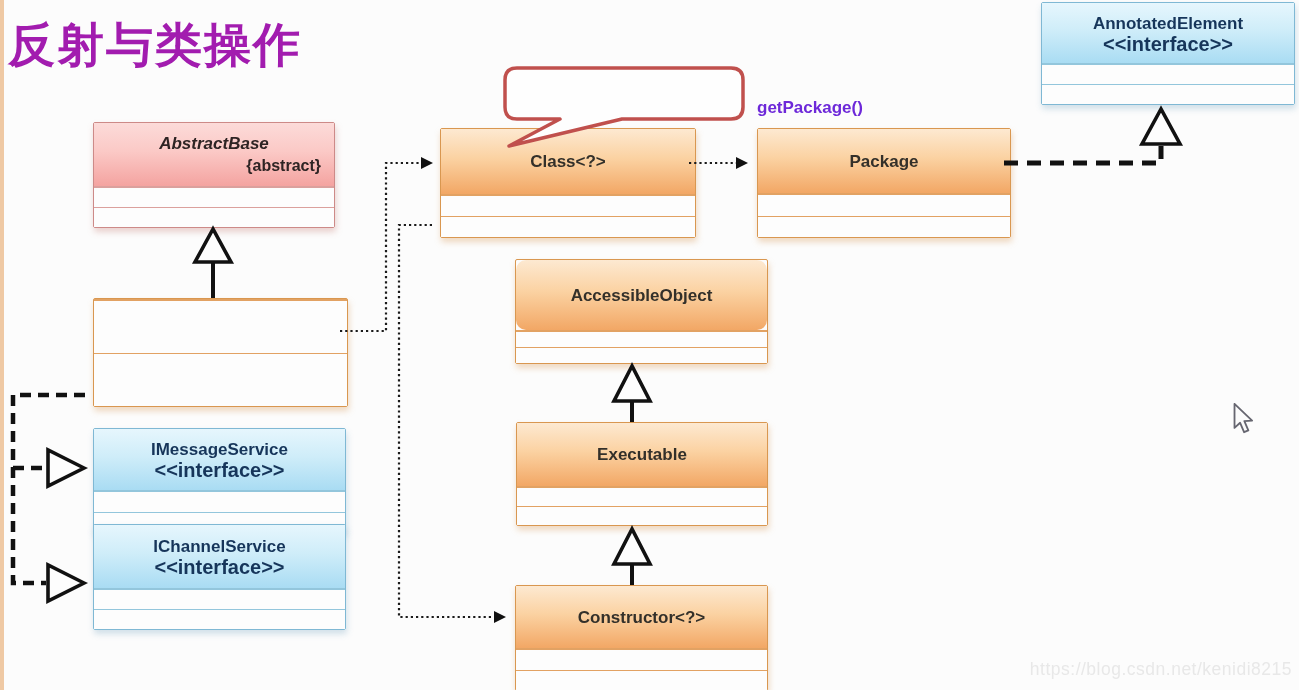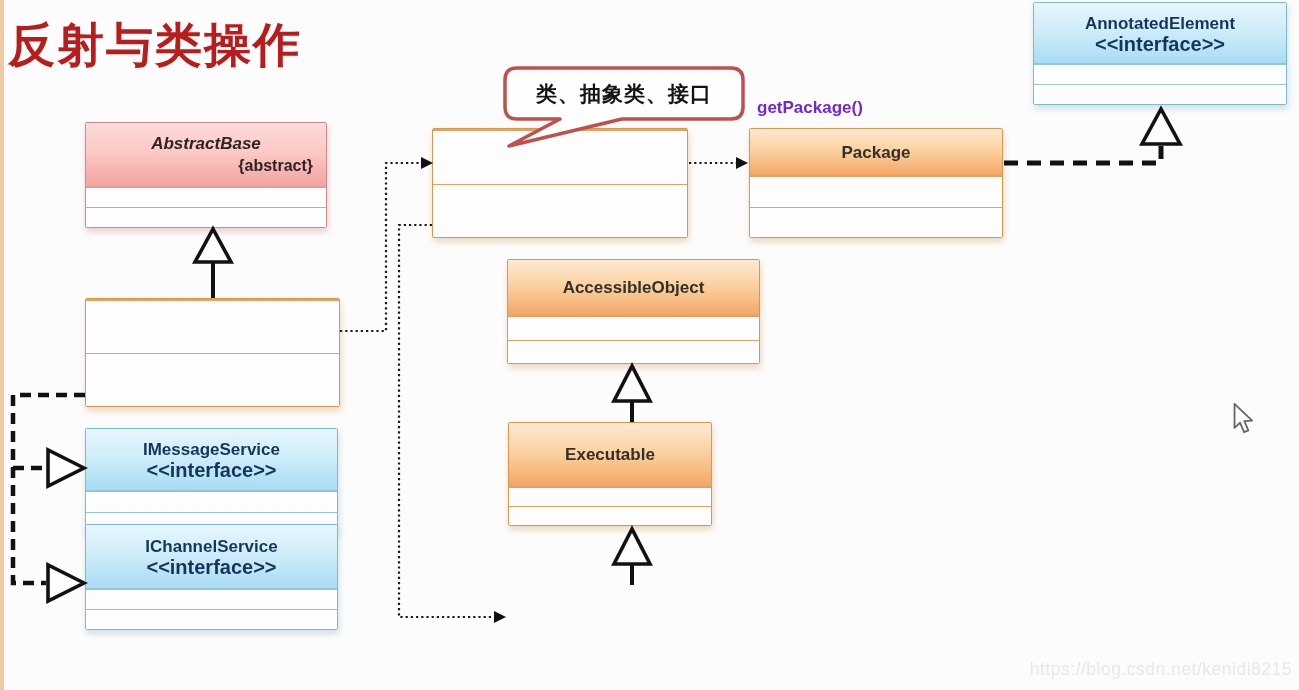--- a/index.html
+++ b/index.html
@@ -4,27 +4,27 @@
 <style>
   html,body{margin:0;padding:0;background:#888;}
   #canvas{
     position:relative;width:1299px;height:690px;overflow:hidden;
     background:#fcfcfc;
     font-family:"Liberation Sans","DejaVu Sans",sans-serif;
   }
   .left-strip{position:absolute;left:0;top:0;width:4px;height:690px;background:#efc9a4;}
   #title{
     position:absolute;left:8px;top:14px;margin:0;
-    font-size:47px;font-weight:800;color:#b91c1c;letter-spacing:2px;white-space:nowrap;
+    font-size:47px;font-weight:800;color:#a21caf;letter-spacing:2px;white-space:nowrap;
   }
 
   
   .uml-box{
     position:absolute;display:flex;flex-direction:column;box-sizing:border-box;
-    border:1.6px solid;border-radius:2px;
+    border:1.6px solid;border-radius:2px;margin-left:8px;
   }
   .uml-box .hd{
     flex:0 0 auto;display:flex;flex-direction:column;justify-content:center;align-items:center;
     font-weight:bold;box-sizing:border-box;width:100%;
   }
   .uml-box .cpt{flex:1;background:#fdfdfd;border-top:2px solid;}
   .uml-box .cpt + .cpt{border-top-width:1.2px;}
   .name-line{font-size:17px;line-height:21px;white-space:nowrap;}
   .stereo-line{font-size:20px;line-height:20px;white-space:nowrap;}
 
@@ -107,57 +107,67 @@
     <div class="uml-box v-blue" style="left:85px;top:524px;width:253px;height:106px;">
       <div class="hd" style="height:63px;">
         <div class="name-line">IChannelService</div>
         <div class="stereo-line">&lt;&lt;interface&gt;&gt;</div>
       </div>
       <div class="cpt"></div>
       <div class="cpt"></div>
     </div>
 
     <div class="uml-box v-orange" style="left:432px;top:128px;width:256px;height:110px;">
+      <div class="hd" style="height:65px;">
+        <div class="name-line">Class&lt;?&gt;</div>
+      </div>
       <div class="cpt"></div>
       <div class="cpt"></div>
     </div>
 
     <div class="uml-box v-orange" style="left:749px;top:128px;width:254px;height:110px;">
-      <div class="hd" style="height:46px;">
+      <div class="hd" style="height:64px;">
         <div class="name-line">Package</div>
       </div>
       <div class="cpt"></div>
       <div class="cpt"></div>
     </div>
 
     <div class="uml-box v-blue" style="left:1033px;top:2px;width:254px;height:103px;">
       <div class="hd" style="height:60px;">
         <div class="name-line">AnnotatedElement</div>
         <div class="stereo-line">&lt;&lt;interface&gt;&gt;</div>
       </div>
       <div class="cpt"></div>
       <div class="cpt"></div>
     </div>
 
     <div class="uml-box v-orange" style="left:507px;top:259px;width:253px;height:105px;">
-      <div class="hd" style="height:55px;">
+      <div class="hd" style="height:70px;border-radius:10px;">
         <div class="name-line">AccessibleObject</div>
       </div>
       <div class="cpt"></div>
       <div class="cpt"></div>
     </div>
 
-    <div class="uml-box v-orange" style="left:508px;top:422px;width:204px;height:104px;">
+    <div class="uml-box v-orange" style="left:508px;top:422px;width:252px;height:104px;">
       <div class="hd" style="height:63px;">
         <div class="name-line">Executable</div>
       </div>
       <div class="cpt"></div>
       <div class="cpt"></div>
     </div>
 
+    <div class="uml-box v-orange" style="left:507px;top:585px;width:253px;height:106px;">
+      <div class="hd" style="height:62px;">
+        <div class="name-line">Constructor&lt;?&gt;</div>
+      </div>
+      <div class="cpt"></div>
+      <div class="cpt"></div>
+    </div>
 
   </div>
 
   <div id="getpackage-label">getPackage()</div>
 
   <svg id="connectors" width="1299" height="690" viewBox="0 0 1299 690">
 
     <line class="solid" x1="213" y1="298" x2="213" y2="261"></line>
     <polygon class="tri" points="213,229 195,262 231,262"></polygon>
 
@@ -181,20 +191,19 @@
     <path class="dot" d="M432,225 H399 V617 H495"></path>
     <polygon class="ah" points="506,617 494,611 494,623"></polygon>
 
     <path class="dot" d="M689,163 H737"></path>
     <polygon class="ah" points="748,163 736,157 736,169"></polygon>
   </svg>
 
   <svg id="callout" width="1299" height="690" viewBox="0 0 1299 690">
     <path d="M 517,68 L 731,68 Q 743,68 743,80 L 743,107 Q 743,119 731,119 L 622,119 L 509,146 L 560,119 L 517,119 Q 505,119 505,107 L 505,80 Q 505,68 517,68 Z" fill="#fefefe" stroke="#c0504d" stroke-width="3.5" stroke-linejoin="round"></path>
   </svg>
-  <div id="callout-text">类、抽象类、接口</div>
 
   <div id="watermark">https://blog.csdn.net/kenidi8215</div>
 
   <svg id="cursor" width="22" height="32" viewBox="0 0 14.5 21">
     <path d="M1,0.5 L1,16.4 L4.7,13 L7.3,19.2 L10.1,18 L7.5,11.9 L12.6,11.6 Z" fill="#fbfbfb" stroke="#666670" stroke-width="1.2" stroke-linejoin="round"></path>
   </svg>
 </div>
 
 </body></html>

